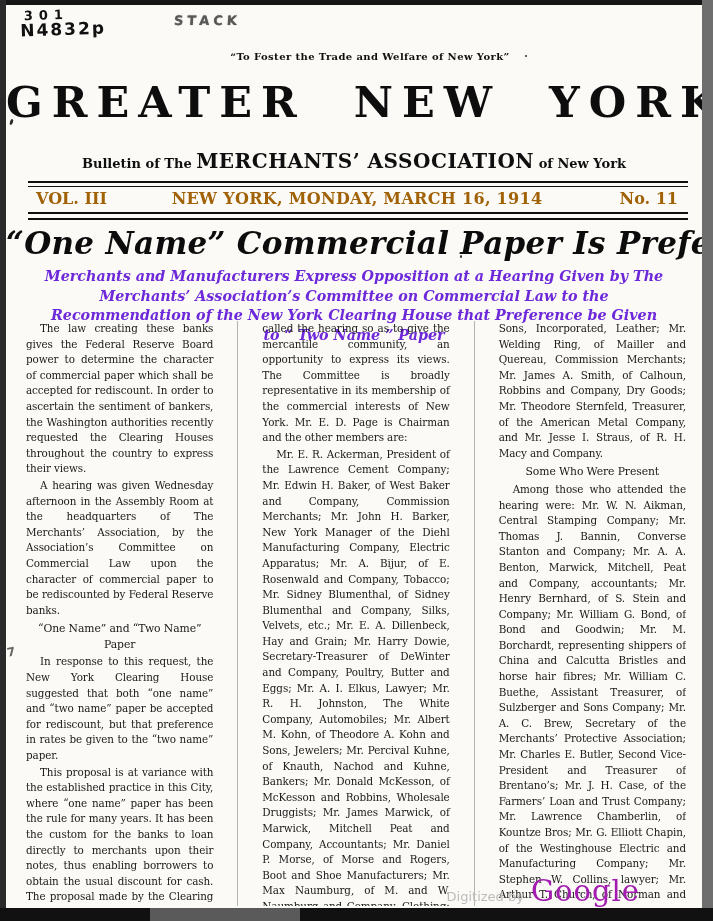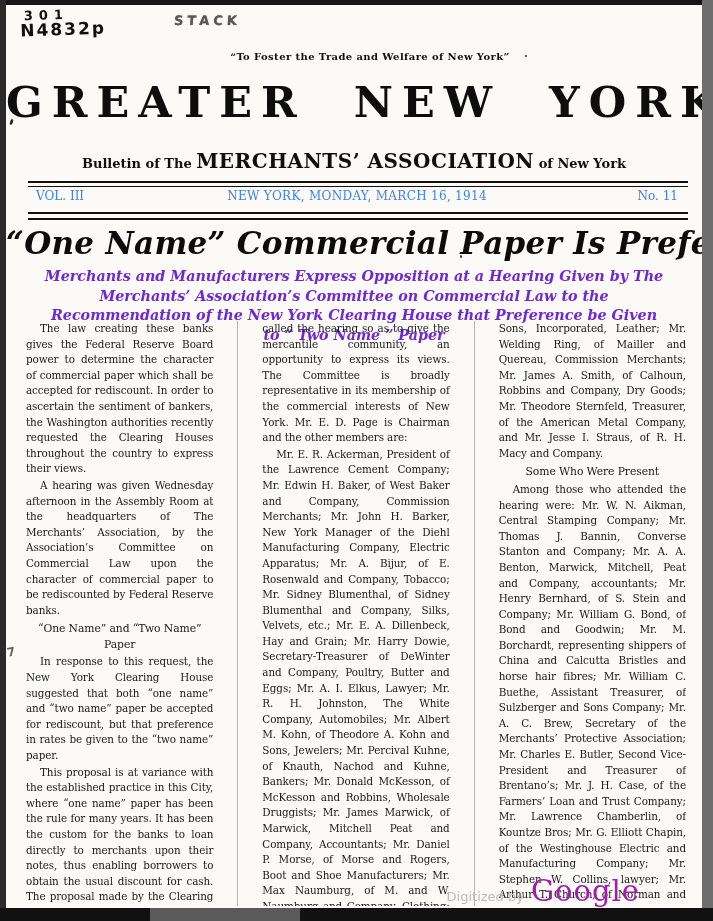--- a/index.html
+++ b/index.html
@@ -63,21 +63,21 @@
   .bulletin-line .small{font-size:13px;}
   .bulletin-line .org{font-size:20px;letter-spacing:.5px;}
 
   .rule{position:absolute;left:22px;right:14px;}
   .rule-a{top:176px;height:3px;border-top:2px solid #101010;border-bottom:1px solid #101010;}
   .rule-b{top:207px;height:4px;border-top:2px solid #101010;border-bottom:2px solid #101010;}
 
   .vol-bar{
     position:absolute;left:30px;right:24px;top:184px;
     display:flex;justify-content:space-between;align-items:baseline;
-    font-weight:normal;font-size:12px;color:#3b82f6;
+    font-weight:bold;font-size:16px;color:#a16207;
   }
   .vol-bar .dateline{position:absolute;left:0;right:0;text-align:center;letter-spacing:.3px;}
 
   
   .headline{
     position:absolute;left:0;top:220px;width:100%;text-align:center;
     font-style:italic;font-weight:bold;font-size:31px;color:#0c0c0c;
     letter-spacing:.3px;white-space:nowrap;
   }
   .subheadline{

